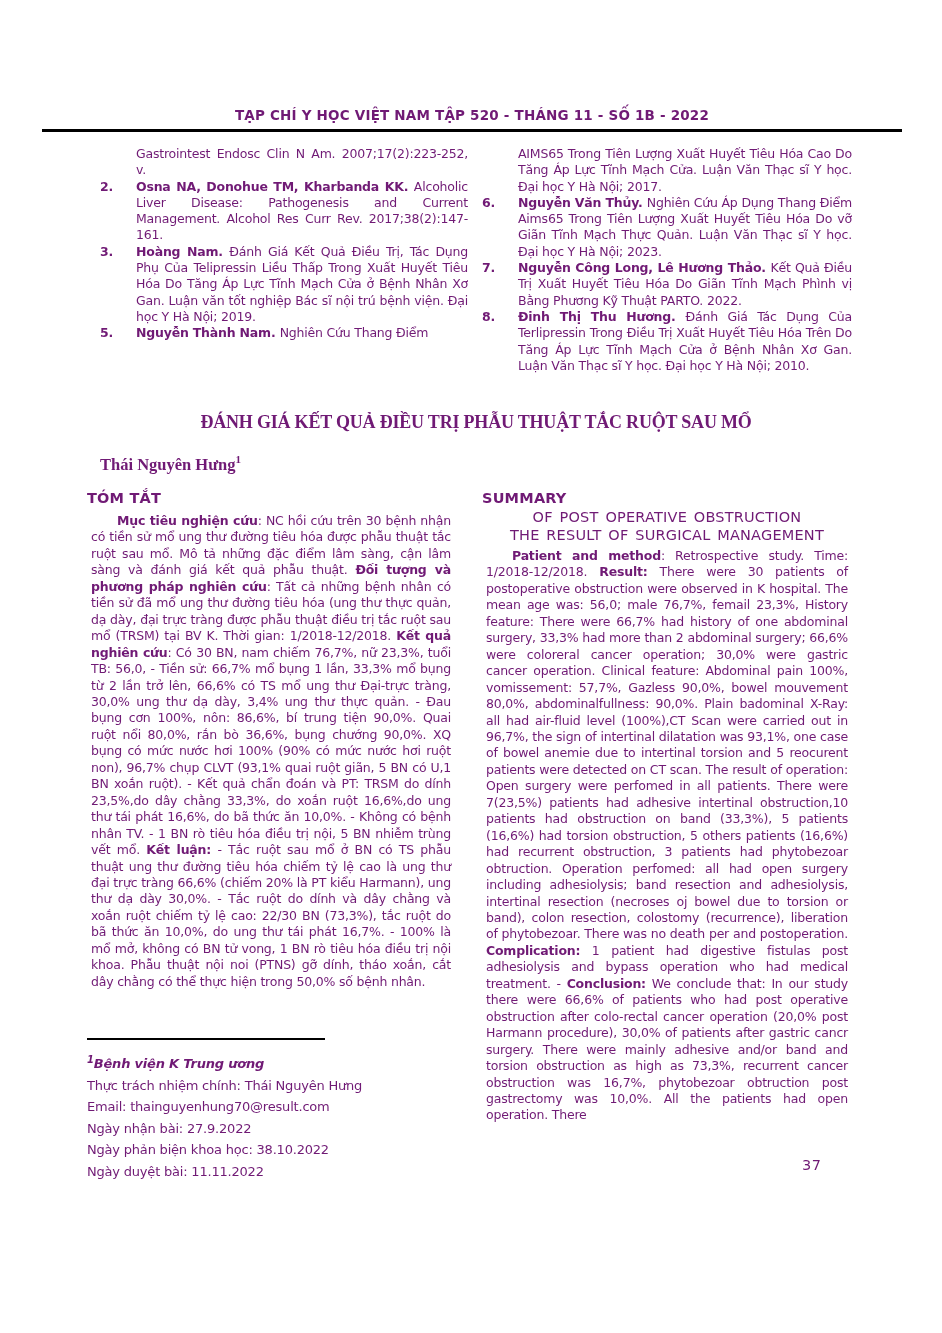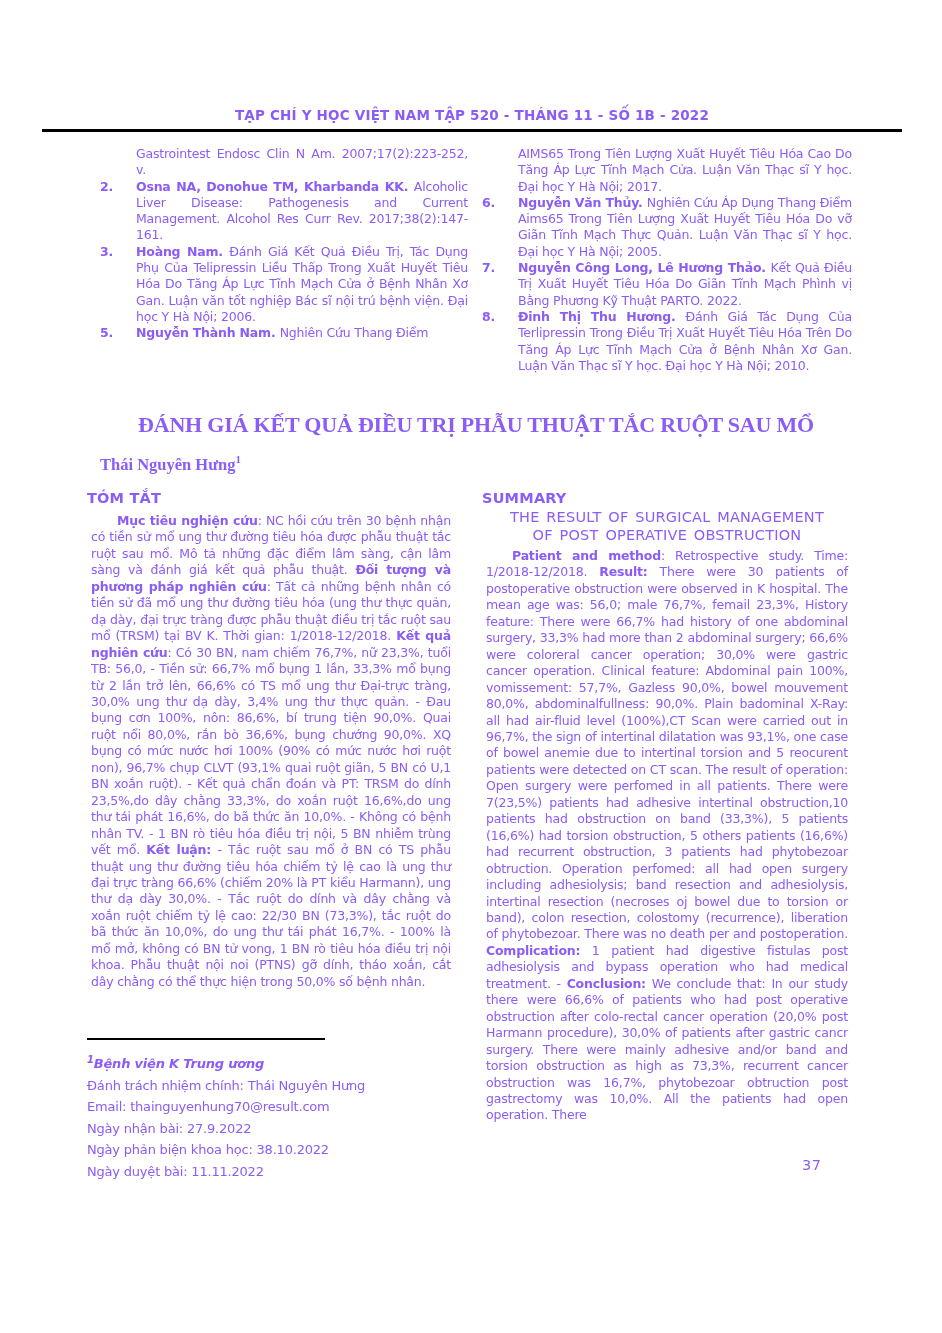--- a/index.html
+++ b/index.html
@@ -1,39 +1,39 @@
 <!DOCTYPE html>
 <html><head>
 <meta charset="utf-8">
 <style>
   html,body{margin:0;padding:0;background:#ffffff;}
   .page{
     position:relative;width:942px;height:1333px;background:#ffffff;
-    font-family:"DejaVu Sans",sans-serif;color:#8b5cf6;overflow:hidden;
+    font-family:"DejaVu Sans",sans-serif;color:#701a75;overflow:hidden;
   }
   
   .journal-header{
     position:absolute;top:107px;left:42px;right:40px;text-align:center;
     font-size:13.5px;font-weight:bold;letter-spacing:0.2px;white-space:nowrap;
   }
   .header-rule{position:absolute;top:129px;left:42px;right:40px;height:2.5px;background:#000;}
   
   .refs-left{position:absolute;left:100px;top:146px;width:368px;}
   .refs-right{position:absolute;left:482px;top:146px;width:370px;}
   .ref{
     font-size:12.5px;line-height:16.3px;text-align:justify;
     padding-left:36px;text-indent:-36px;letter-spacing:-0.2px;
   }
   .ref.cont{text-indent:0;}
   .ref .num{display:inline-block;width:36px;text-indent:0;font-weight:bold;}
   .ref .name{font-weight:bold;}
   
   .article-title{
     position:absolute;top:412px;left:95px;width:762px;text-align:center;
-    font-family:"Liberation Serif",serif;font-size:22px;font-weight:bold;letter-spacing:-0.2px;
+    font-family:"Liberation Serif",serif;font-size:18px;font-weight:bold;letter-spacing:-0.2px;
   }
   .article-author{
     position:absolute;top:453px;left:100px;width:753px;text-align:left;
     font-family:"Liberation Serif",serif;font-size:16.5px;font-weight:bold;
   }
   .article-author sup{font-size:11px;}
   
   .col-left{
     position:absolute;left:87px;top:490px;width:368px;height:694px;
     display:flex;flex-direction:column;
@@ -62,53 +62,53 @@
 <body>
 
 <div class="page">
 
   <div class="journal-header">TẠP CHÍ Y HỌC VIỆT NAM TẬP 520 - THÁNG 11 - SỐ 1B - 2022</div>
   <div class="header-rule"></div>
 
   <div class="refs-left">
     <div class="ref cont"><span>Gastrointest Endosc Clin N Am. 2007;17(2):223-252, v.</span></div>
     <div class="ref"><span class="num">2.</span><span class="name">Osna NA, Donohue TM, Kharbanda KK. </span><span>Alcoholic Liver Disease: Pathogenesis and Current Management. Alcohol Res Curr Rev. 2017;38(2):147-161.</span></div>
-    <div class="ref"><span class="num">3.</span><span class="name">Hoàng Nam. </span><span>Đánh Giá Kết Quả Điều Trị, Tác Dụng Phụ Của Telipressin Liều Thấp Trong Xuất Huyết Tiêu Hóa Do Tăng Áp Lực Tĩnh Mạch Cửa ở Bệnh Nhân Xơ Gan. Luận văn tốt nghiệp Bác sĩ nội trú bệnh viện. Đại học Y Hà Nội; 2006.</span></div>
+    <div class="ref"><span class="num">3.</span><span class="name">Hoàng Nam. </span><span>Đánh Giá Kết Quả Điều Trị, Tác Dụng Phụ Của Telipressin Liều Thấp Trong Xuất Huyết Tiêu Hóa Do Tăng Áp Lực Tĩnh Mạch Cửa ở Bệnh Nhân Xơ Gan. Luận văn tốt nghiệp Bác sĩ nội trú bệnh viện. Đại học Y Hà Nội; 2019.</span></div>
     <div class="ref"><span class="num">5.</span><span class="name">Nguyễn Thành Nam. </span><span>Nghiên Cứu Thang Điểm</span></div>
   </div>
 
   <div class="refs-right">
     <div class="ref cont"><span>AIMS65 Trong Tiên Lượng Xuất Huyết Tiêu Hóa Cao Do Tăng Áp Lực Tĩnh Mạch Cửa. Luận Văn Thạc sĩ Y học. Đại học Y Hà Nội; 2017.</span></div>
-    <div class="ref"><span class="num">6.</span><span class="name">Nguyễn Văn Thủy. </span><span>Nghiên Cứu Áp Dụng Thang Điểm Aims65 Trong Tiên Lượng Xuất Huyết Tiêu Hóa Do vỡ Giãn Tĩnh Mạch Thực Quản. Luận Văn Thạc sĩ Y học. Đại học Y Hà Nội; 2005.</span></div>
+    <div class="ref"><span class="num">6.</span><span class="name">Nguyễn Văn Thủy. </span><span>Nghiên Cứu Áp Dụng Thang Điểm Aims65 Trong Tiên Lượng Xuất Huyết Tiêu Hóa Do vỡ Giãn Tĩnh Mạch Thực Quản. Luận Văn Thạc sĩ Y học. Đại học Y Hà Nội; 2023.</span></div>
     <div class="ref"><span class="num">7.</span><span class="name">Nguyễn Công Long, Lê Hương Thảo. </span><span>Kết Quả Điều Trị Xuất Huyết Tiêu Hóa Do Giãn Tĩnh Mạch Phình vị Bằng Phương Kỹ Thuật PARTO. 2022.</span></div>
     <div class="ref"><span class="num">8.</span><span class="name">Đinh Thị Thu Hương. </span><span>Đánh Giá Tác Dụng Của Terlipressin Trong Điều Trị Xuất Huyết Tiêu Hóa Trên Do Tăng Áp Lực Tĩnh Mạch Cửa ở Bệnh Nhân Xơ Gan. Luận Văn Thạc sĩ Y học. Đại học Y Hà Nội; 2010.</span></div>
   </div>
 
   <div class="article-title">ĐÁNH GIÁ KẾT QUẢ ĐIỀU TRỊ PHẪU THUẬT TẮC RUỘT SAU MỔ</div>
   <div class="article-author"><span>Thái Nguyên Hưng</span><sup>1</sup></div>
 
   <div class="col-left">
     <div class="section-heading">TÓM TẮT</div>
     <p class="body-par"><span class="bold">Mục tiêu nghiện cứu</span><span>: NC hồi cứu trên 30 bệnh nhận có tiền sử mổ ung thư đường tiêu hóa được phẫu thuật tắc ruột sau mổ. Mô tả những đặc điểm lâm sàng, cận lâm sàng và đánh giá kết quả phẫu thuật. </span><span class="bold">Đối tượng và phương pháp nghiên cứu</span><span>: Tất cả những bệnh nhân có tiền sử đã mổ ung thư đường tiêu hóa (ung thư thực quản, dạ dày, đại trực tràng được phẫu thuật điều trị tắc ruột sau mổ (TRSM) tại BV K. Thời gian: 1/2018-12/2018. </span><span class="bold">Kết quả nghiên cứu</span><span>: Có 30 BN, nam chiếm 76,7%, nữ 23,3%, tuổi TB: 56,0, - Tiền sử: 66,7% mổ bụng 1 lần, 33,3% mổ bụng từ 2 lần trở lên, 66,6% có TS mổ ung thư Đại-trực tràng, 30,0% ung thư dạ dày, 3,4% ung thư thực quản. - Đau bụng cơn 100%, nôn: 86,6%, bí trung tiện 90,0%. Quai ruột nổi 80,0%, rắn bò 36,6%, bụng chướng 90,0%. XQ bụng có mức nước hơi 100% (90% có mức nước hơi ruột non), 96,7% chụp CLVT (93,1% quai ruột giãn, 5 BN có U,1 BN xoắn ruột). - Kết quả chẩn đoán và PT: TRSM do dính 23,5%,do dây chằng 33,3%, do xoắn ruột 16,6%,do ung thư tái phát 16,6%, do bã thức ăn 10,0%. - Không có bệnh nhân TV. - 1 BN rò tiêu hóa điều trị nội, 5 BN nhiễm trùng vết mổ. </span><span class="bold">Kết luận:</span><span> - Tắc ruột sau mổ ở BN có TS phẫu thuật ung thư đường tiêu hóa chiếm tỷ lệ cao là ung thư đại trực tràng 66,6% (chiếm 20% là PT kiểu Harmann), ung thư dạ dày 30,0%. - Tắc ruột do dính và dây chằng và xoắn ruột chiếm tỷ lệ cao: 22/30 BN (73,3%), tắc ruột do bã thức ăn 10,0%, do ung thư tái phát 16,7%. - 100% là mổ mở, không có BN tử vong, 1 BN rò tiêu hóa điều trị nội khoa. Phẫu thuật nội noi (PTNS) gỡ dính, tháo xoắn, cắt dây chằng có thể thực hiện trong 50,0% số bệnh nhân.</span></p>
 
     <div class="footnote">
       <div class="footnote-rule"></div>
       <div class="footnote-line affiliation"><sup>1</sup><span>Bệnh viện K Trung ương</span></div>
-      <div class="footnote-line">Đánh trách nhiệm chính: Thái Nguyên Hưng</div>
+      <div class="footnote-line">Thực trách nhiệm chính: Thái Nguyên Hưng</div>
       <div class="footnote-line">Email: thainguyenhung70@result.com</div>
       <div class="footnote-line">Ngày nhận bài: 27.9.2022</div>
       <div class="footnote-line">Ngày phản biện khoa học: 38.10.2022</div>
       <div class="footnote-line">Ngày duyệt bài: 11.11.2022</div>
     </div>
   </div>
 
   <div class="col-right">
     <div class="section-heading">SUMMARY</div>
     <div class="summary-title">
+      <div>OF POST OPERATIVE OBSTRUCTION</div>
       <div>THE RESULT OF SURGICAL MANAGEMENT</div>
-      <div>OF POST OPERATIVE OBSTRUCTION</div>
     </div>
     <p class="body-par"><span class="bold">Patient and method</span><span>: Retrospective study. Time: 1/2018-12/2018. </span><span class="bold">Result:</span><span> There were 30 patients of postoperative obstruction were observed in K hospital. The mean age was: 56,0; male 76,7%, femail 23,3%, History feature: There were 66,7% had history of one abdominal surgery, 33,3% had more than 2 abdominal surgery; 66,6% were coloreral cancer operation; 30,0% were gastric cancer operation. Clinical feature: Abdominal pain 100%, vomissement: 57,7%, Gazless 90,0%, bowel mouvement 80,0%, abdominalfullness: 90,0%. Plain badominal X-Ray: all had air-fluid level (100%),CT Scan were carried out in 96,7%, the sign of intertinal dilatation was 93,1%, one case of bowel anemie due to intertinal torsion and 5 reocurent patients were detected on CT scan. The result of operation: Open surgery were perfomed in all patients. There were 7(23,5%) patients had adhesive intertinal obstruction,10 patients had obstruction on band (33,3%), 5 patients (16,6%) had torsion obstruction, 5 others patients (16,6%) had recurrent obstruction, 3 patients had phytobezoar obtruction. Operation perfomed: all had open surgery including adhesiolysis; band resection and adhesiolysis, intertinal resection (necroses oj bowel due to torsion or band), colon resection, colostomy (recurrence), liberation of phytobezoar. There was no death per and postoperation. </span><span class="bold">Complication:</span><span> 1 patient had digestive fistulas post adhesiolysis and bypass operation who had medical treatment. - </span><span class="bold">Conclusion:</span><span> We conclude that: In our study there were 66,6% of patients who had post operative obstruction after colo-rectal cancer operation (20,0% post Harmann procedure), 30,0% of patients after gastric cancr surgery. There were mainly adhesive and/or band and torsion obstruction as high as 73,3%, recurrent cancer obstruction was 16,7%, phytobezoar obtruction post gastrectomy was 10,0%. All the patients had open operation. There</span></p>
   </div>
 
   <div class="page-num">37</div>
 
 </div>
 
 </body></html>

